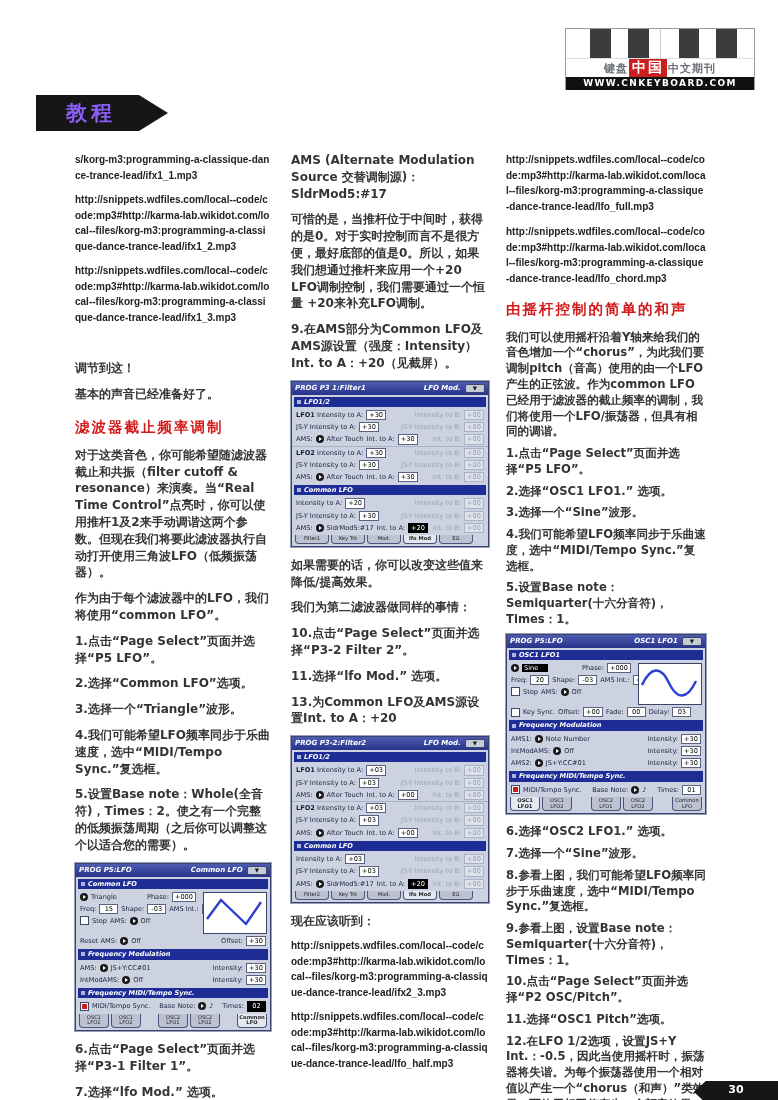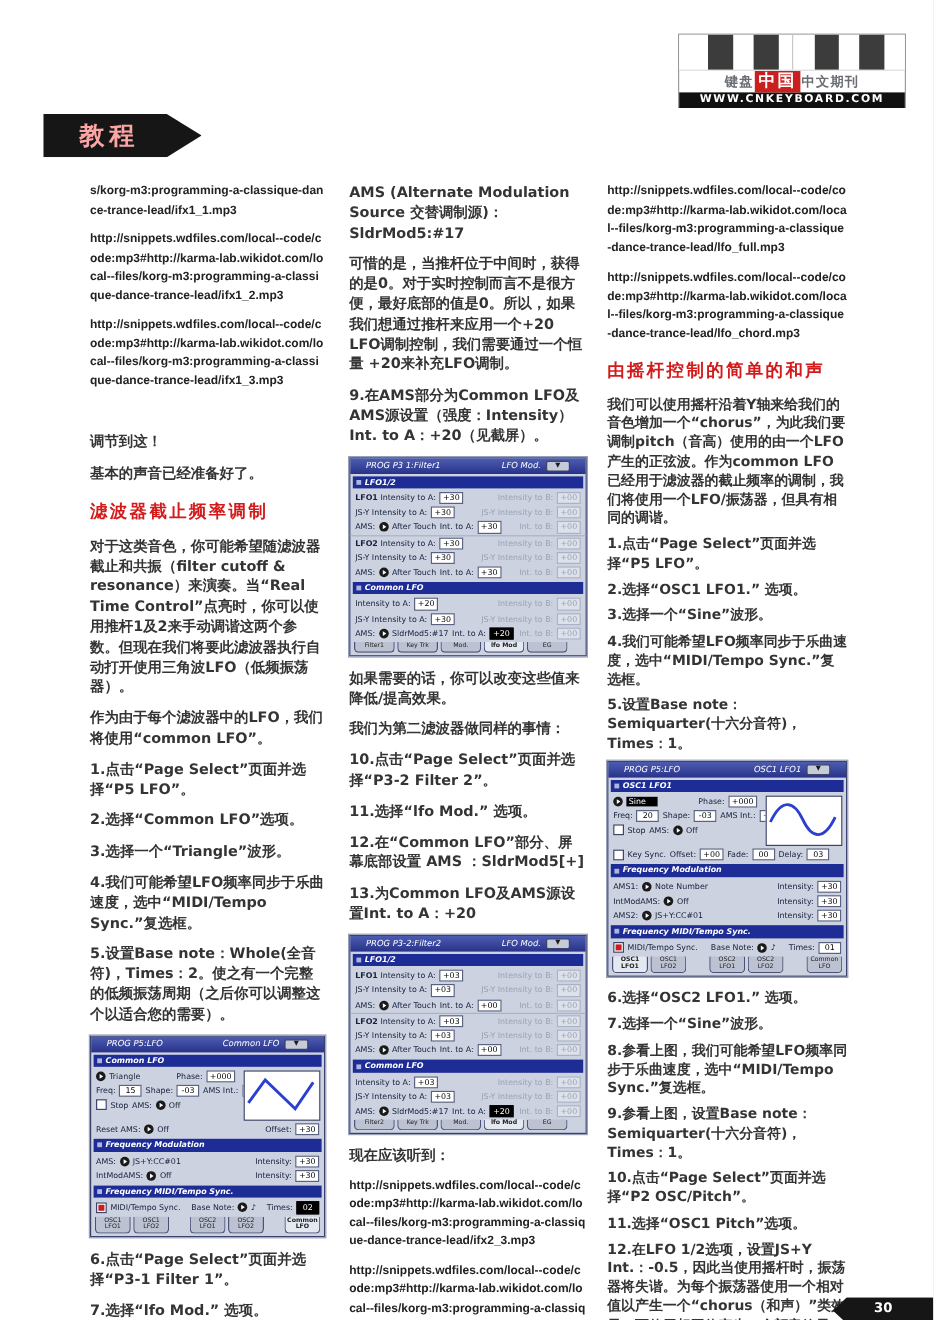--- a/index.html
+++ b/index.html
@@ -12,42 +12,42 @@
   .k1{left:13%;} .k2{left:33%;} .k3{left:60%;} .k4{left:80%;}
   .logo-keys .kdiv{position:absolute;top:0;left:50%;height:100%;width:1px;background:#c9c9c9;}
   .logo-brand{display:flex;align-items:center;justify-content:center;height:18px;gap:1px;}
   .brand-gray{color:#6a6e74;font-weight:700;font-size:11px;letter-spacing:1px;}
   .brand-red{background:#cb1f1f;color:#fff;font-weight:700;font-size:14px;padding:0 3px;letter-spacing:2px;}
   .logo-url{height:13px;background:#111;color:#fff;font-weight:700;font-size:9px;letter-spacing:1.4px;text-align:center;line-height:13px;}
   
   .banner{position:absolute;left:36px;top:95px;width:132px;height:36px;background:#161616;
           clip-path:polygon(0 0,78% 0,100% 50%,78% 100%,0 100%);
           display:flex;align-items:center;filter:drop-shadow(3px 3px 0 #c9c9c9);}
-  .banner span{color:#fca5a5;font-weight:700;font-size:21px;letter-spacing:4px;padding-left:30px;}
+  .banner span{color:#8b5cf6;font-weight:700;font-size:21px;letter-spacing:4px;padding-left:30px;}
   
   .pagenum{position:absolute;right:0;top:1081px;width:84px;height:22px;background:#161616;
            clip-path:polygon(0 50%,14% 0,100% 0,100% 100%,14% 100%);
            color:#fff;font-weight:700;font-size:11px;text-align:center;line-height:17px;}
   
   .col{position:absolute;top:152px;font-size:12px;line-height:1.4;font-weight:700;color:#343434;}
   .col1{left:75px;width:196px;}
   .col2{left:291px;width:198px;}
   .col3{left:506px;width:200px;font-size:11.6px;line-height:1.36;}
   .col p{margin:0 0 9px 0;}
   .col3 p{margin:0 0 6px 0;}
   .urltxt{font-family:"Liberation Sans",sans-serif;font-size:10px;line-height:1.55;word-break:break-all;color:#222;margin:0 0 12px 0;}
   .col3 .urltxt{margin:0 0 10px 0;}
   .redhead{color:#d31b1b;font-size:14.5px;font-weight:700;letter-spacing:2px;margin:14px 0 10px 0;}
   .gap{height:26px;}
   
   .kscreen{background:#ccd2e0;border:1px solid #3a4270;outline:1px solid #98a0b8;margin:4px 0 10px 0;
            font-size:6.6px;line-height:1.25;color:#16203c;font-weight:400;}
   .ktitle{display:flex;align-items:center;background:linear-gradient(#55429c 0%,#2b3a90 100%);
-          background:linear-gradient(#4d5cb0,#27338a);color:#fff;font-weight:400;font-style:italic;
-          font-size:7px;padding:2px 13px;gap:4px;}
+          background:linear-gradient(#4d5cb0,#27338a);color:#fff;font-weight:700;font-style:italic;
+          font-size:7px;padding:2px 3px;gap:4px;}
   .ktitle .tr{margin-left:auto;}
   .kdropbtn{font-style:normal;background:#c6cbd8;color:#1c1c1c;border:1px solid #3c4468;border-radius:2px;
             font-size:5.5px;line-height:7px;padding:0 7px;}
   .ksec{display:flex;align-items:center;gap:3px;background:#1e2c96;color:#fff;font-weight:700;font-style:italic;
         font-size:6.6px;padding:1px 3px;margin:2px 2px;}
   .ksq{width:4px;height:4px;background:#aeb6e0;display:inline-block;}
   .krow{display:flex;align-items:center;gap:3px;padding:1px 4px;white-space:nowrap;}
   .kindent{}
   .kval{background:#fff;border:1px solid #5a6282;padding:0 2px;min-width:13px;text-align:center;color:#000;}
   .kval.dim{background:#dde1ea;border-color:#aab2c6;color:#9aa2b6;}
@@ -299,21 +299,20 @@
         <span class="ktab sel">lfo Mod</span>
         <span class="ktab">EG</span>
         <span class="ksp"></span>
       </div>
     </div>
 
     <p>如果需要的话，你可以改变这些值来降低/提高效果。</p>
     <p>我们为第二滤波器做同样的事情：</p>
     <p>10.点击“Page Select”页面并选择“P3-2 Filter 2”。</p>
     <p>11.选择“lfo Mod.” 选项。</p>
-    <p>12.在“Common LFO”部分、屏幕底部设置 AMS ：SldrMod5[+]</p>
     <p>13.为Common LFO及AMS源设置Int. to A：+20</p>
 
     <div class="kscreen">
       <div class="ktitle">
         <span>PROG P3-2:Filter2</span>
         <span class="tr">LFO Mod.</span>
         <span class="kdropbtn">▼</span>
       </div>
       <div class="ksec">
           <span class="ksq"></span>

